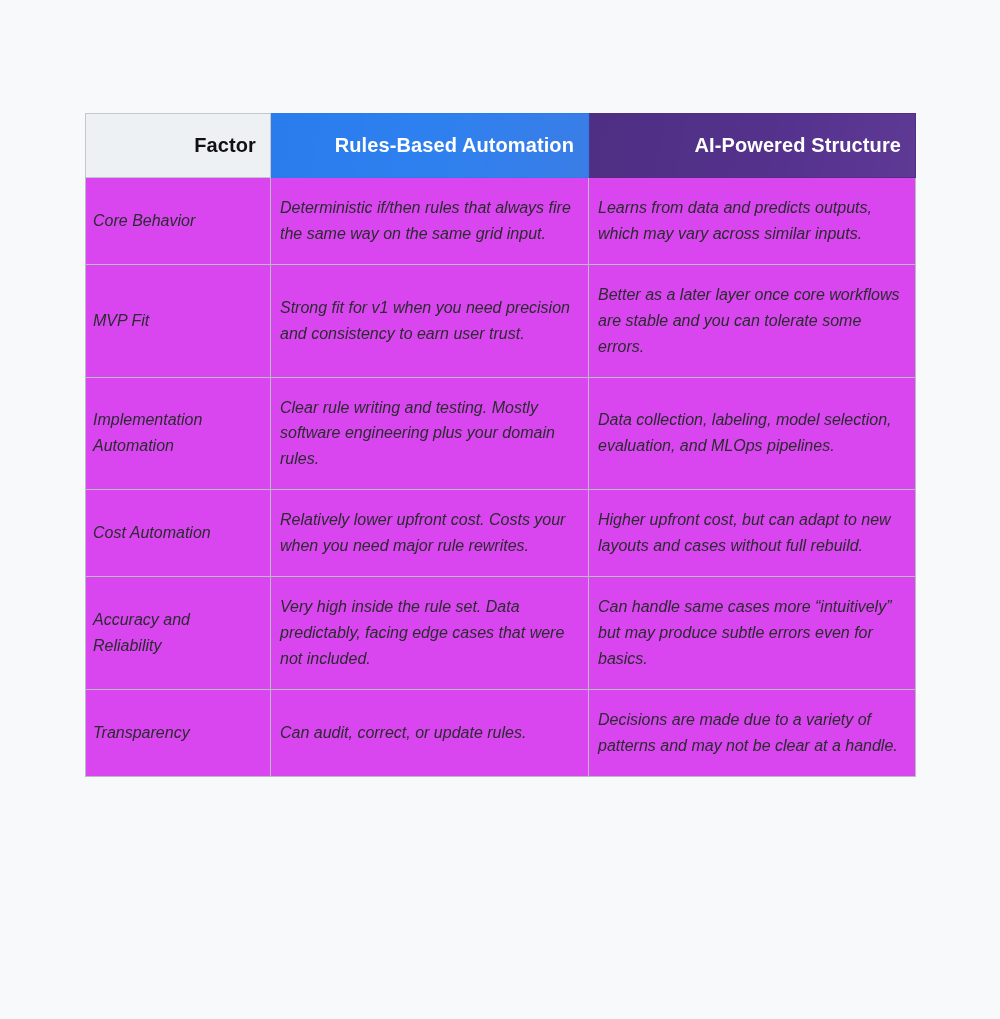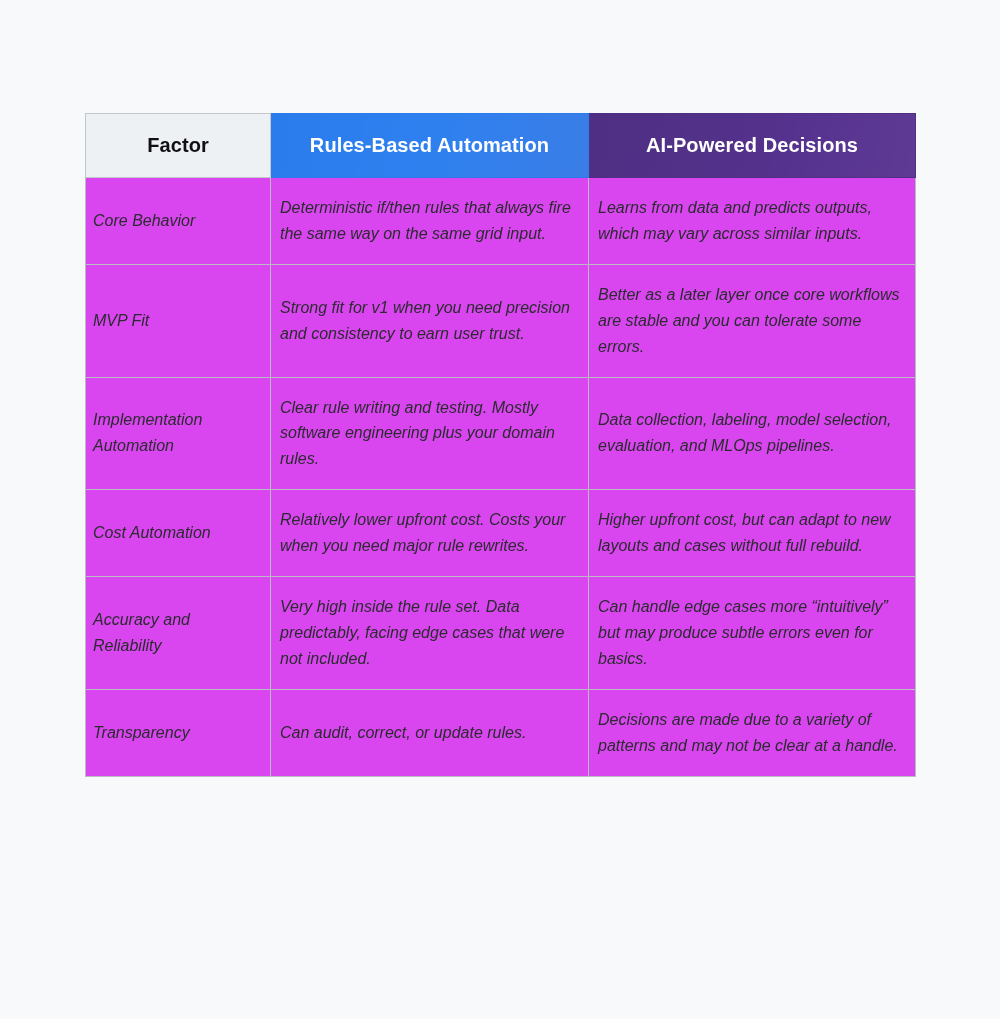--- a/index.html
+++ b/index.html
@@ -39,21 +39,21 @@
   table.cmp col.c-factor { width: 185px; }
   table.cmp col.c-rules  { width: 318px; }
   table.cmp col.c-ai     { width: 327px; }
 
   
   thead th {
     height: 64px;
     padding: 0 14px;
     box-sizing: border-box;
     vertical-align: middle;
-    text-align: center;
+    text-align: right;
     font-size: 20px;
     font-weight: bold;
     letter-spacing: 0.1px;
   }
 
   th.h-factor {
     background: #eef1f3;
     color: #111115;
     border-top: 1px solid #c3c7cc;
     border-left: 1px solid #c3c7cc;
@@ -115,21 +115,21 @@
     <table class="cmp">
       <colgroup>
         <col class="c-factor">
         <col class="c-rules">
         <col class="c-ai">
       </colgroup>
       <thead>
         <tr>
           <th class="h-factor">Factor</th>
           <th class="h-rules">Rules-Based Automation</th>
-          <th class="h-ai">AI-Powered Decisions</th>
+          <th class="h-ai">AI-Powered Structure</th>
         </tr>
       </thead>
       <tbody>
         <tr>
           <td class="cell-factor">
             <span class="cell-text">Core Behavior</span>
           </td>
           <td class="cell-rules">
             <span class="cell-text">Deterministic if/then rules that always fire the same way on the same grid input.</span>
           </td>
@@ -171,21 +171,21 @@
           </td>
         </tr>
         <tr>
           <td class="cell-factor">
             <span class="cell-text">Accuracy and Reliability</span>
           </td>
           <td class="cell-rules">
             <span class="cell-text">Very high inside the rule set. Data predictably, facing edge cases that were not included.</span>
           </td>
           <td class="cell-ai">
-            <span class="cell-text">Can handle edge cases more “intuitively” but may produce subtle errors even for basics.</span>
+            <span class="cell-text">Can handle same cases more “intuitively” but may produce subtle errors even for basics.</span>
           </td>
         </tr>
         <tr>
           <td class="cell-factor">
             <span class="cell-text">Transparency</span>
           </td>
           <td class="cell-rules">
             <span class="cell-text">Can audit, correct, or update rules.</span>
           </td>
           <td class="cell-ai">

